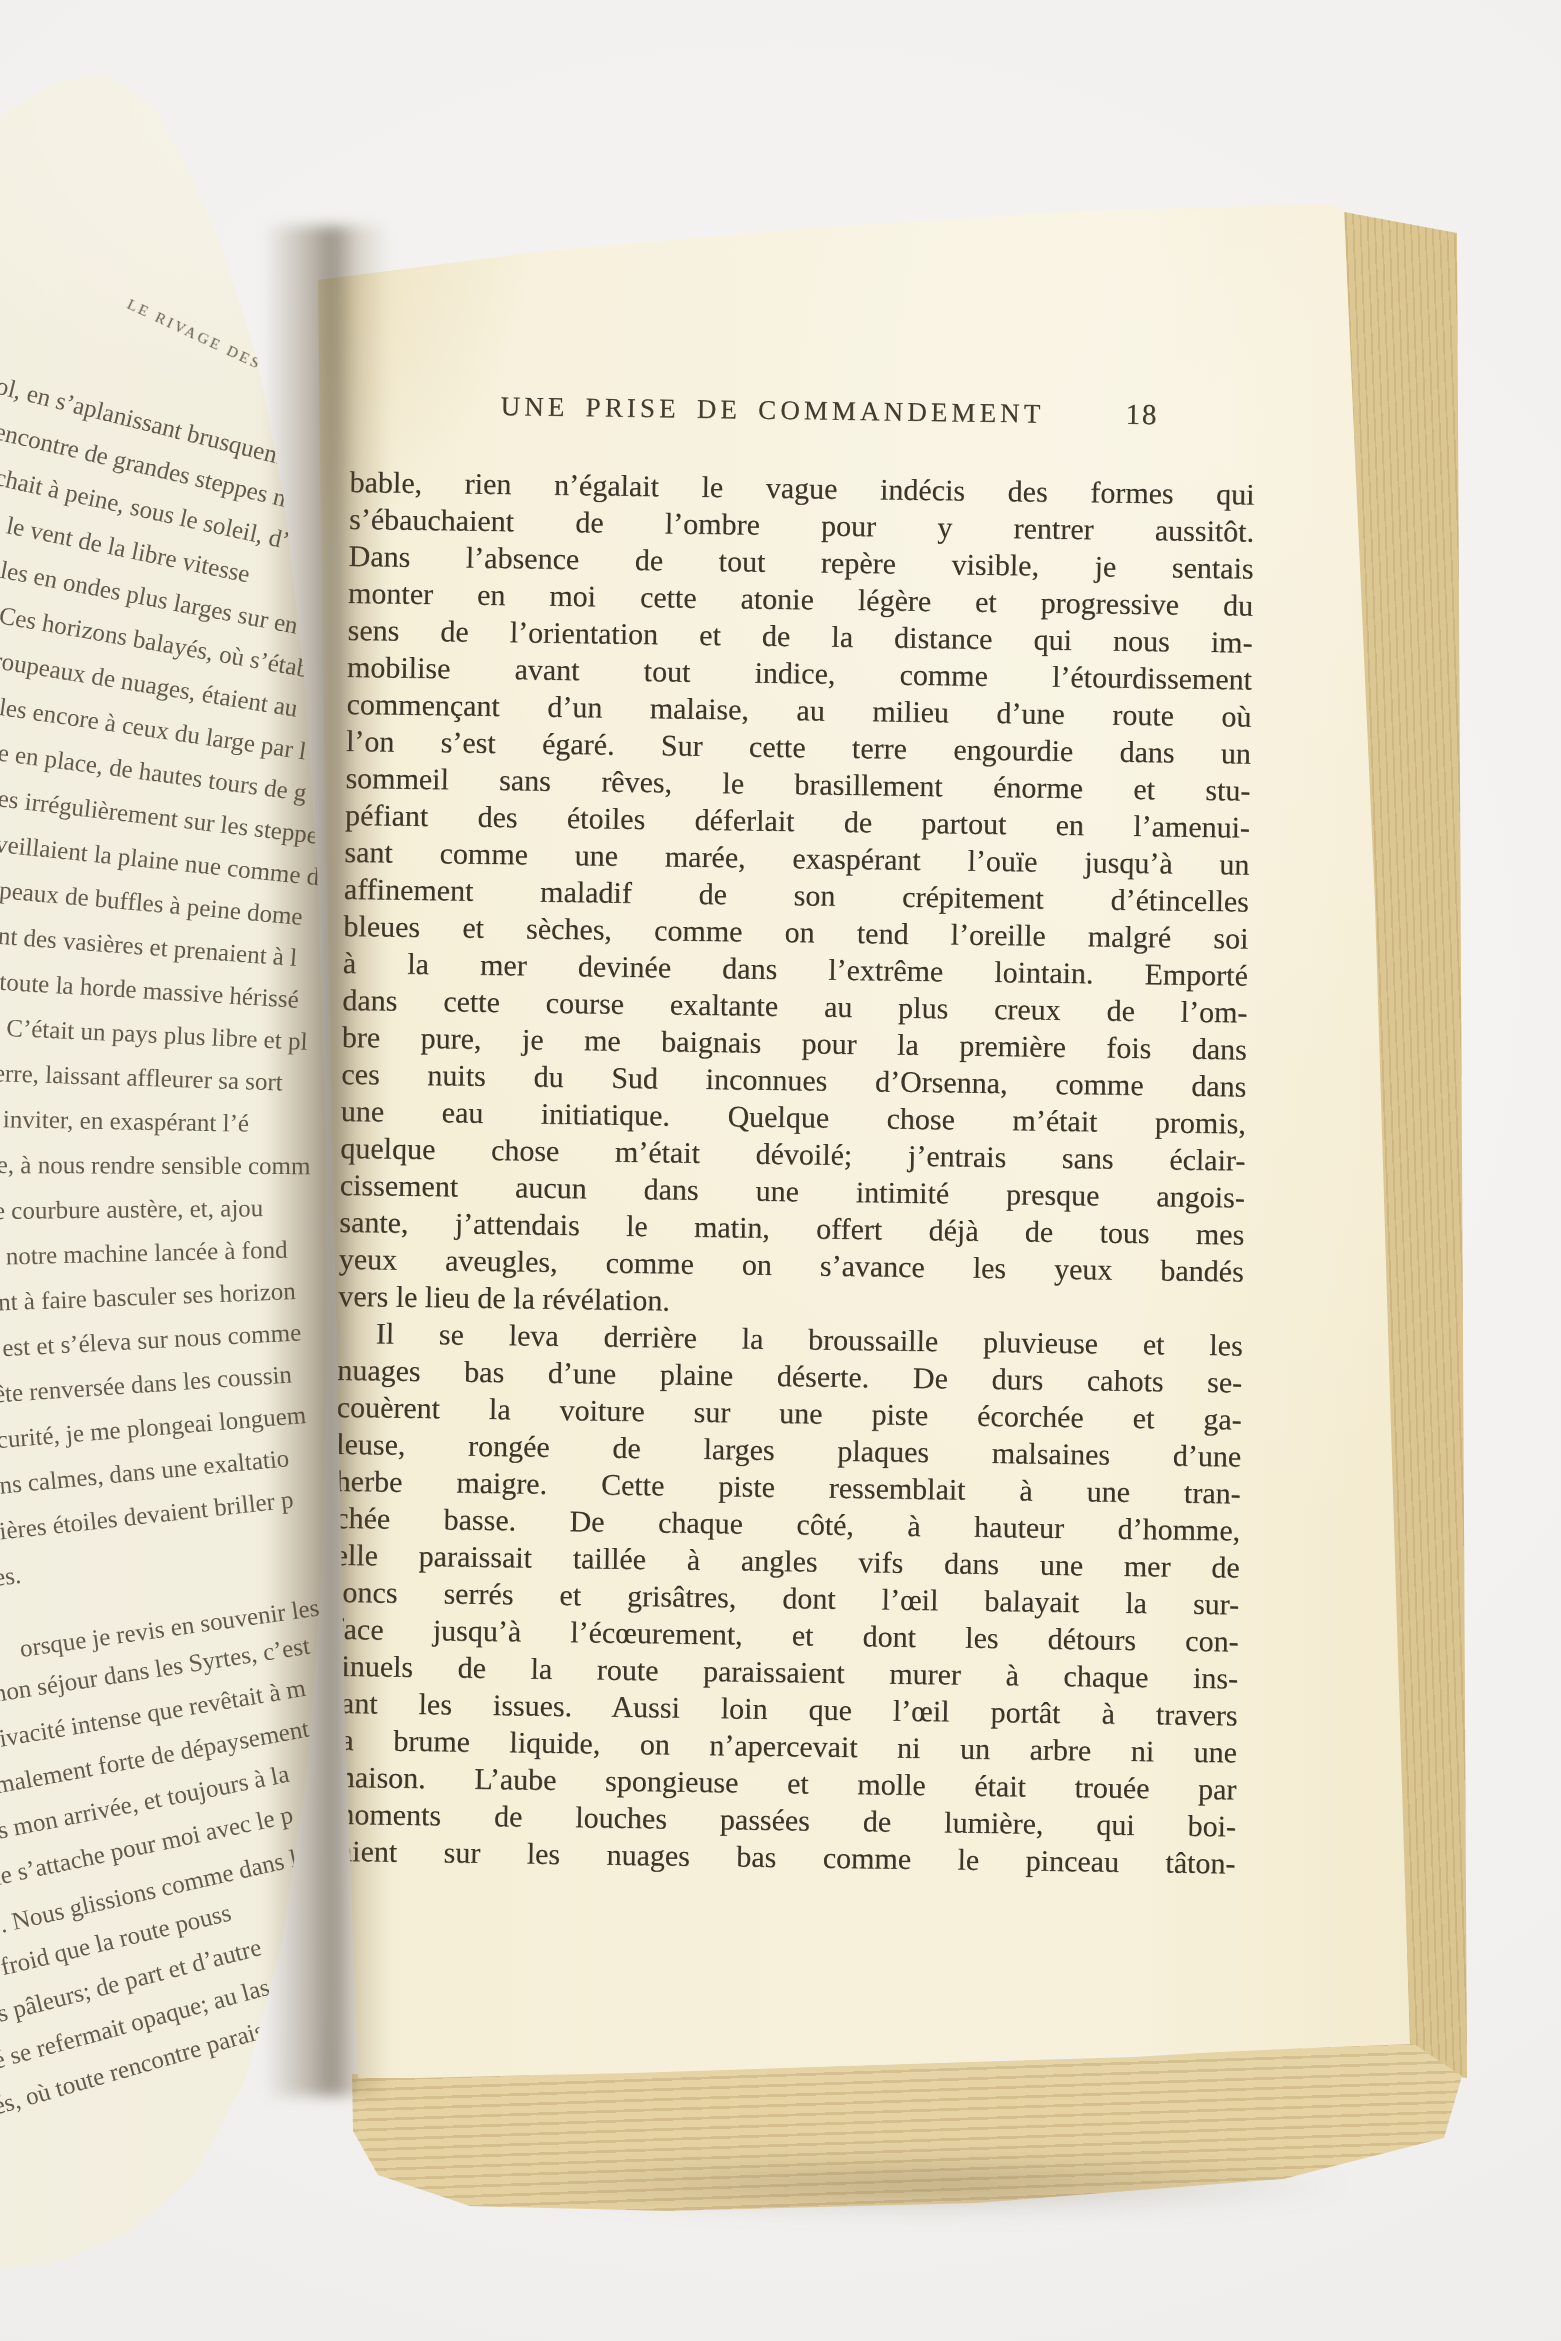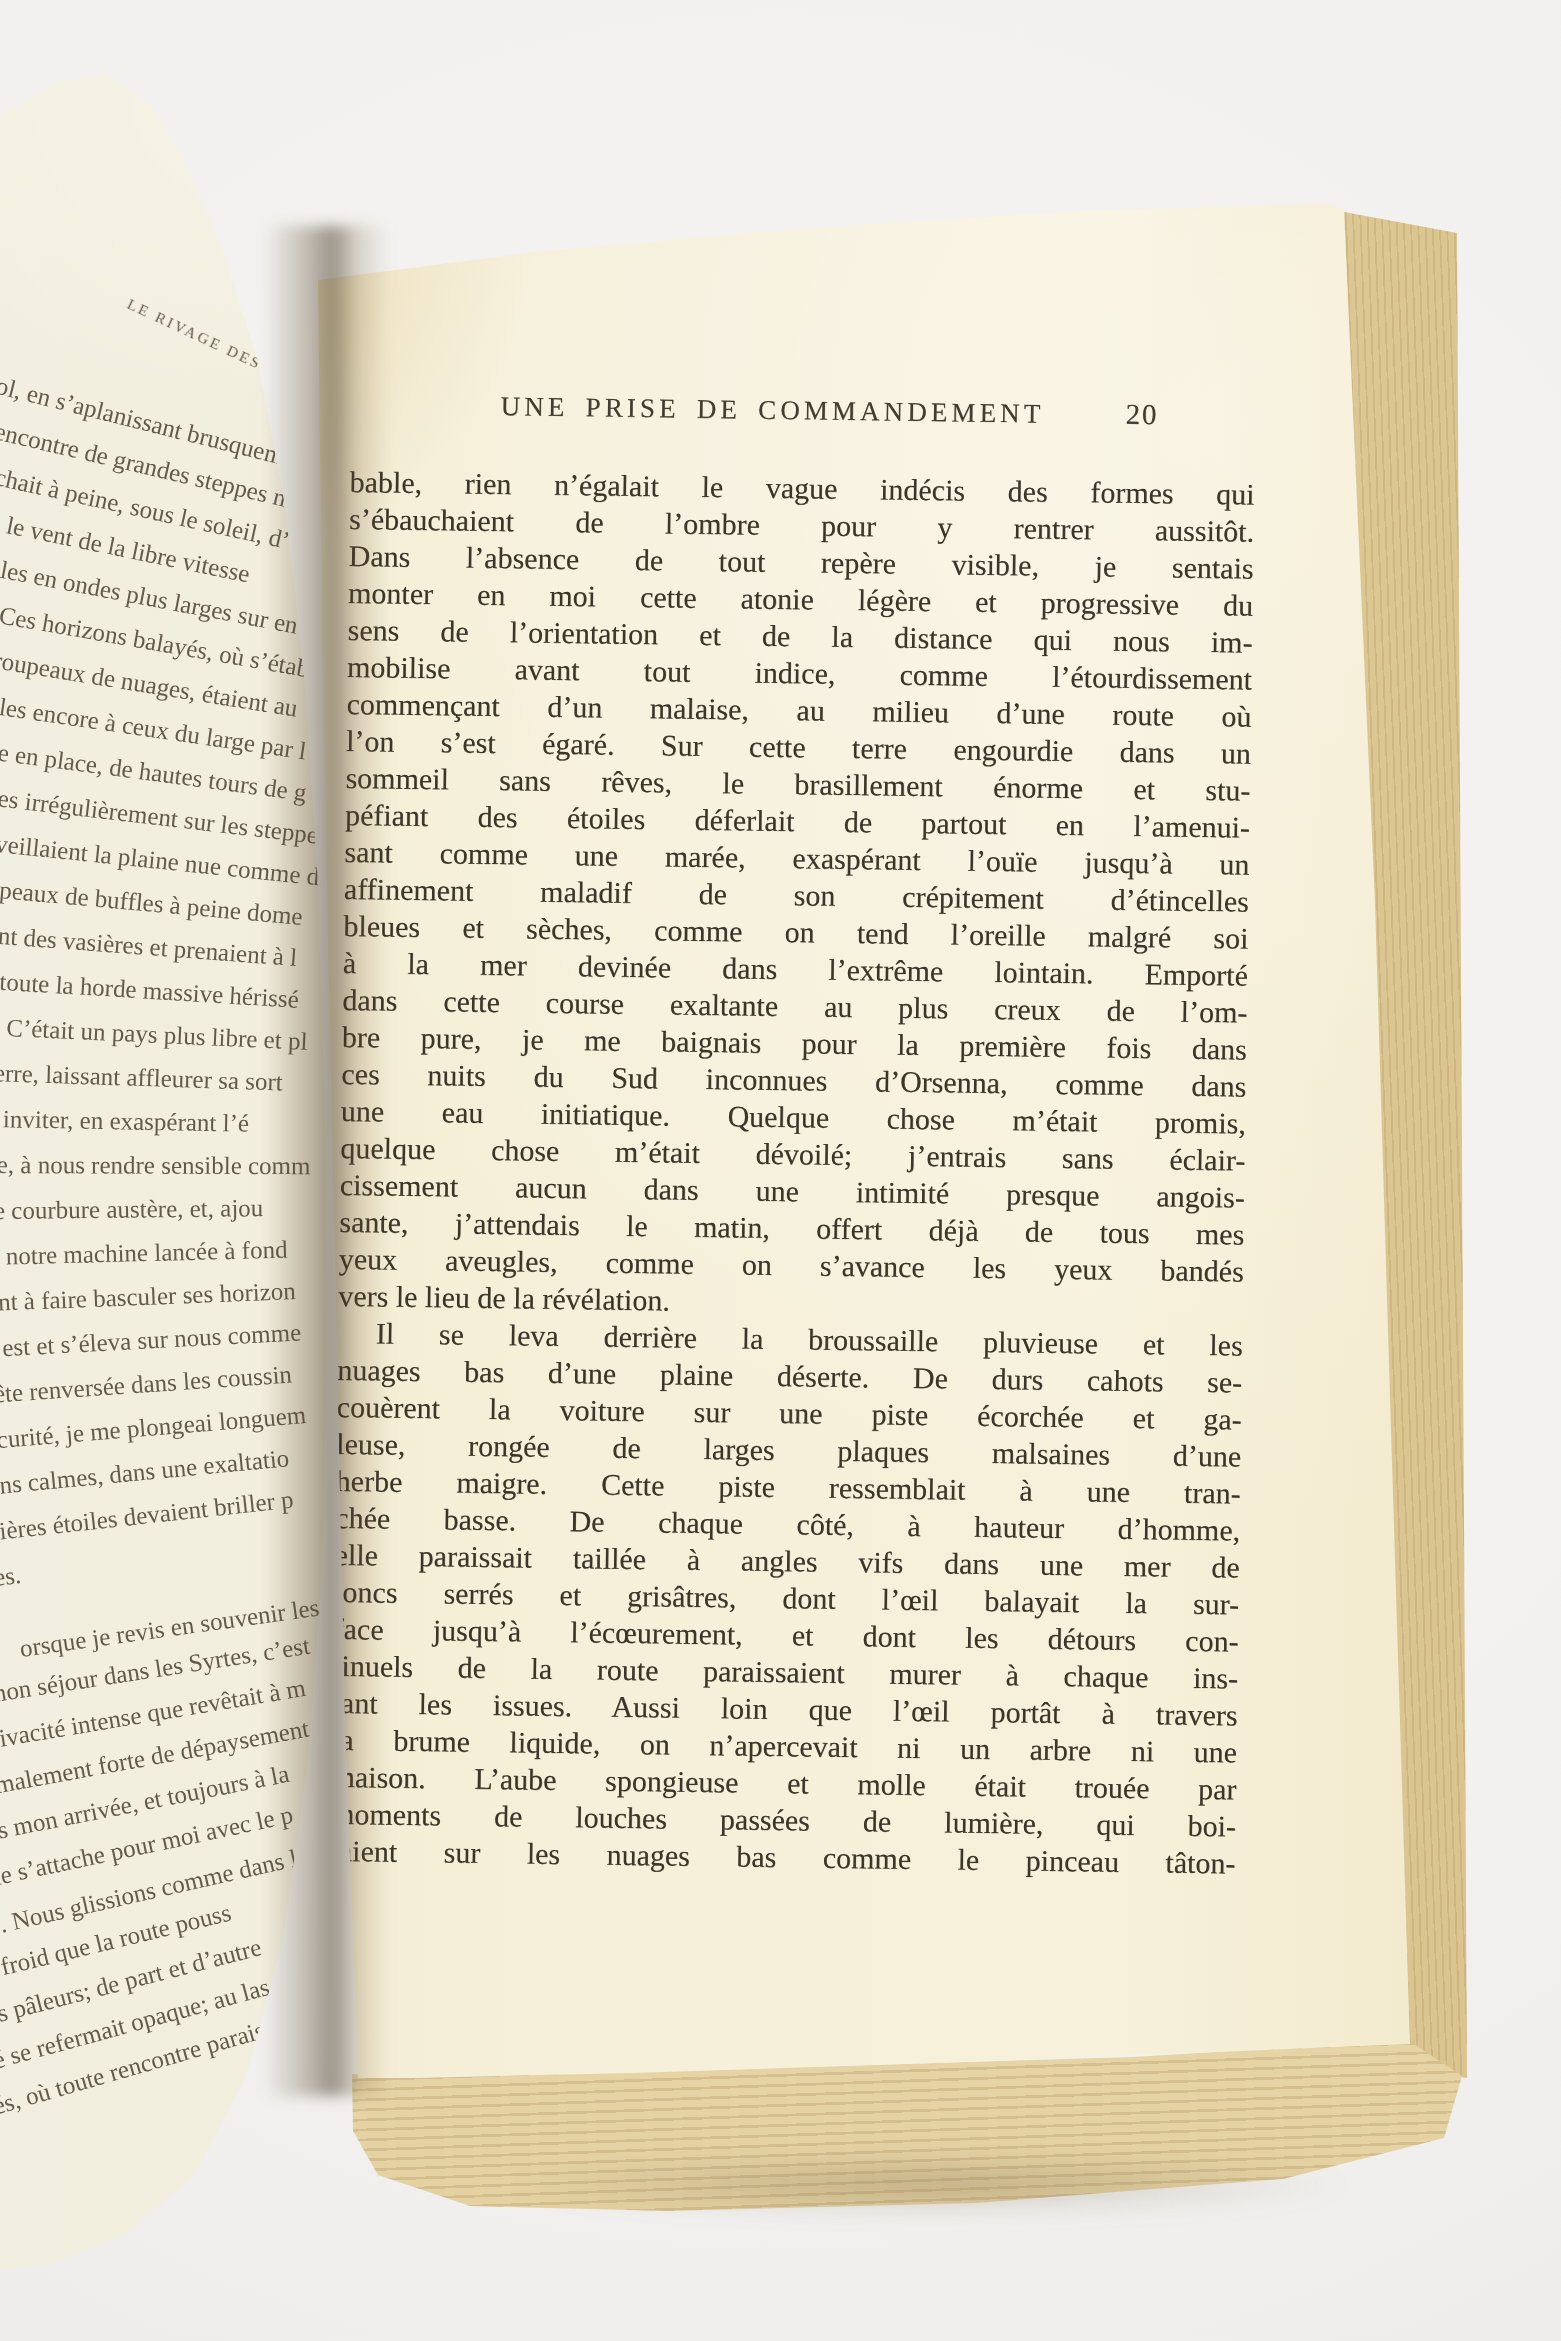--- a/index.html
+++ b/index.html
@@ -139,21 +139,21 @@
         <div class="lp-line" style="--r: -14.38deg;">es pâleurs; de part et d’autre</div>
         <div class="lp-line" style="--r: -15.19deg;">té se refermait opaque; au las</div>
         <div class="lp-line" style="--r: -16.00deg;">tés, où toute rencontre paraiss</div>
       </div>
   </div>
 
   <div class="layer right-page">
     <div class="right-text">
       <div class="page-head">
         <span class="head-title">UNE PRISE DE COMMANDEMENT</span>
-        <span class="head-num">20</span>
+        <span class="head-num">18</span>
       </div>
       <div class="body-lines">
           <div class="line">bable, rien n’égalait le vague indécis des formes qui</div>
           <div class="line">s’ébauchaient de l’ombre pour y rentrer aussitôt.</div>
           <div class="line">Dans l’absence de tout repère visible, je sentais</div>
           <div class="line">monter en moi cette atonie légère et progressive du</div>
           <div class="line">sens de l’orientation et de la distance qui nous im-</div>
           <div class="line">mobilise avant tout indice, comme l’étourdissement</div>
           <div class="line">commençant d’un malaise, au milieu d’une route où</div>
           <div class="line">l’on s’est égaré. Sur cette terre engourdie dans un</div>

